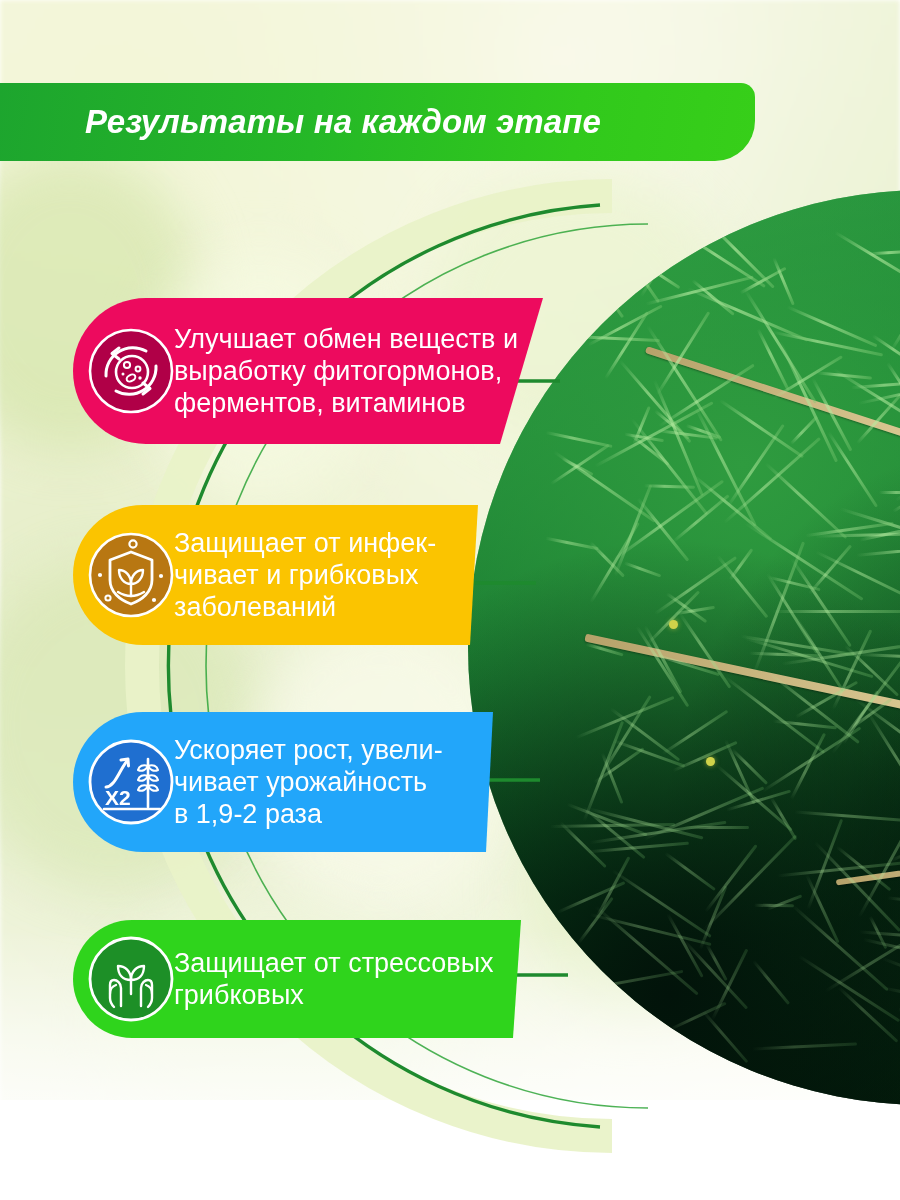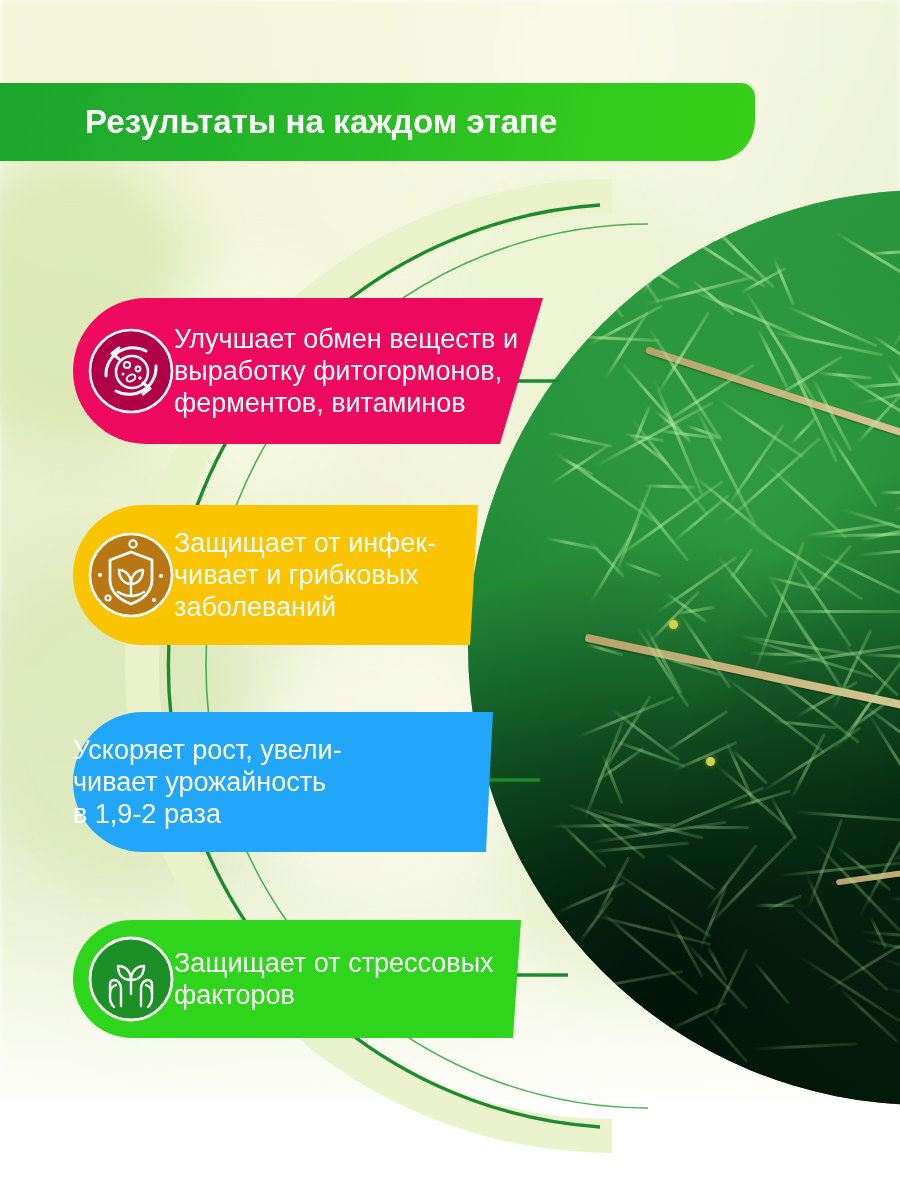--- a/index.html
+++ b/index.html
@@ -49,21 +49,21 @@
   }
   .bg-bottom-solid{
     position:absolute;left:0;top:1100px;width:900px;height:100px;background:#ffffff;
   }
 
   
   .banner{
     position:absolute;left:0;top:83px;width:755px;height:78px;
     background:linear-gradient(100deg,#1da52e 0%,#25b827 42%,#31c91c 76%,#37cf19 100%);
     border-radius:0 14px 40px 0;
-    display:flex;align-items:center;
+    display:flex;align-items:center;font-style:italic;
   }
   .banner-title{
     color:#ffffff;
     font-size:33px;
     font-weight:bold;
     letter-spacing:.1px;
     padding-left:85px;
     white-space:nowrap;
   }
 
@@ -417,20 +417,41 @@
     </div>
     <div class="badge-text">Защищает от инфек-
 чивает и грибковых
 заболеваний</div>
   </div>
 
   <div class="badge" id="badge-2">
     <svg class="badge-shape" viewBox="0 0 437 140" preserveAspectRatio="none">
       <path d="M70,0 H420 L413,140 H70 A70,70 0 0,1 70,0 Z" fill="#22A6FA"></path>
     </svg>
+    <div class="badge-icon">
+      <svg viewBox="0 0 86 86">
+        <circle cx="43" cy="43" r="41" fill="#1F6FD0"></circle>
+        <circle cx="43" cy="43" r="41" fill="none" stroke="#ffffff" stroke-width="2.8"></circle>
+
+        <path d="M18 48 C24 48 28 40 32 33 C34.5 28.5 36.5 25 39 22" fill="none" stroke="#ffffff" stroke-width="3" stroke-linecap="round"></path>
+        <path d="M33 21 L40 20 L40.5 27" fill="none" stroke="#ffffff" stroke-width="3" stroke-linecap="round" stroke-linejoin="round"></path>
+
+        <text x="17" y="66" font-family="Liberation Sans, sans-serif" font-size="21" font-weight="bold" fill="#ffffff">X2</text>
+
+        <path d="M60 20 V68" stroke="#ffffff" stroke-width="2.6" stroke-linecap="round"></path>
+        <path d="M60 27 C55 25 51 27 50 31 C54 33 58 31 60 27 Z" fill="none" stroke="#ffffff" stroke-width="2.1" stroke-linejoin="round"></path>
+        <path d="M60 27 C65 25 69 27 70 31 C66 33 62 31 60 27 Z" fill="none" stroke="#ffffff" stroke-width="2.1" stroke-linejoin="round"></path>
+        <path d="M60 37 C55 35 51 37 50 41 C54 43 58 41 60 37 Z" fill="none" stroke="#ffffff" stroke-width="2.1" stroke-linejoin="round"></path>
+        <path d="M60 37 C65 35 69 37 70 41 C66 43 62 41 60 37 Z" fill="none" stroke="#ffffff" stroke-width="2.1" stroke-linejoin="round"></path>
+        <path d="M60 47 C55 45 51 47 50 51 C54 53 58 51 60 47 Z" fill="none" stroke="#ffffff" stroke-width="2.1" stroke-linejoin="round"></path>
+        <path d="M60 47 C65 45 69 47 70 51 C66 53 62 51 60 47 Z" fill="none" stroke="#ffffff" stroke-width="2.1" stroke-linejoin="round"></path>
+
+        <path d="M16 70 H72" stroke="#ffffff" stroke-width="2.6" stroke-linecap="round"></path>
+      </svg>
+    </div>
     <div class="badge-text">Ускоряет рост, увели-
 чивает урожайность
 в 1,9-2 раза</div>
   </div>
 
   <div class="badge" id="badge-3">
     <svg class="badge-shape" viewBox="0 0 455 118" preserveAspectRatio="none">
       <path d="M59,0 H448 L440,118 H59 A59,59 0 0,1 59,0 Z" fill="#2FD41C"></path>
     </svg>
     <div class="badge-icon">
@@ -445,16 +466,16 @@
         <path d="M33 70 V52 C33 47 29 44 26 44 C23.5 44 22 46 22 49 V62
                  C22 66 24 69 26 71" fill="none" stroke="#ffffff" stroke-width="2.4" stroke-linejoin="round" stroke-linecap="round"></path>
         <path d="M22 58 C22 53 25 50 28 49" fill="none" stroke="#ffffff" stroke-width="2.2" stroke-linecap="round"></path>
 
         <path d="M53 70 V52 C53 47 57 44 60 44 C62.5 44 64 46 64 49 V62
                  C64 66 62 69 60 71" fill="none" stroke="#ffffff" stroke-width="2.4" stroke-linejoin="round" stroke-linecap="round"></path>
         <path d="M64 58 C64 53 61 50 58 49" fill="none" stroke="#ffffff" stroke-width="2.2" stroke-linecap="round"></path>
       </svg>
     </div>
     <div class="badge-text">Защищает от стрессовых
-факторов</div>
+грибковых</div>
   </div>
 
 </div>
 
 </body></html>

